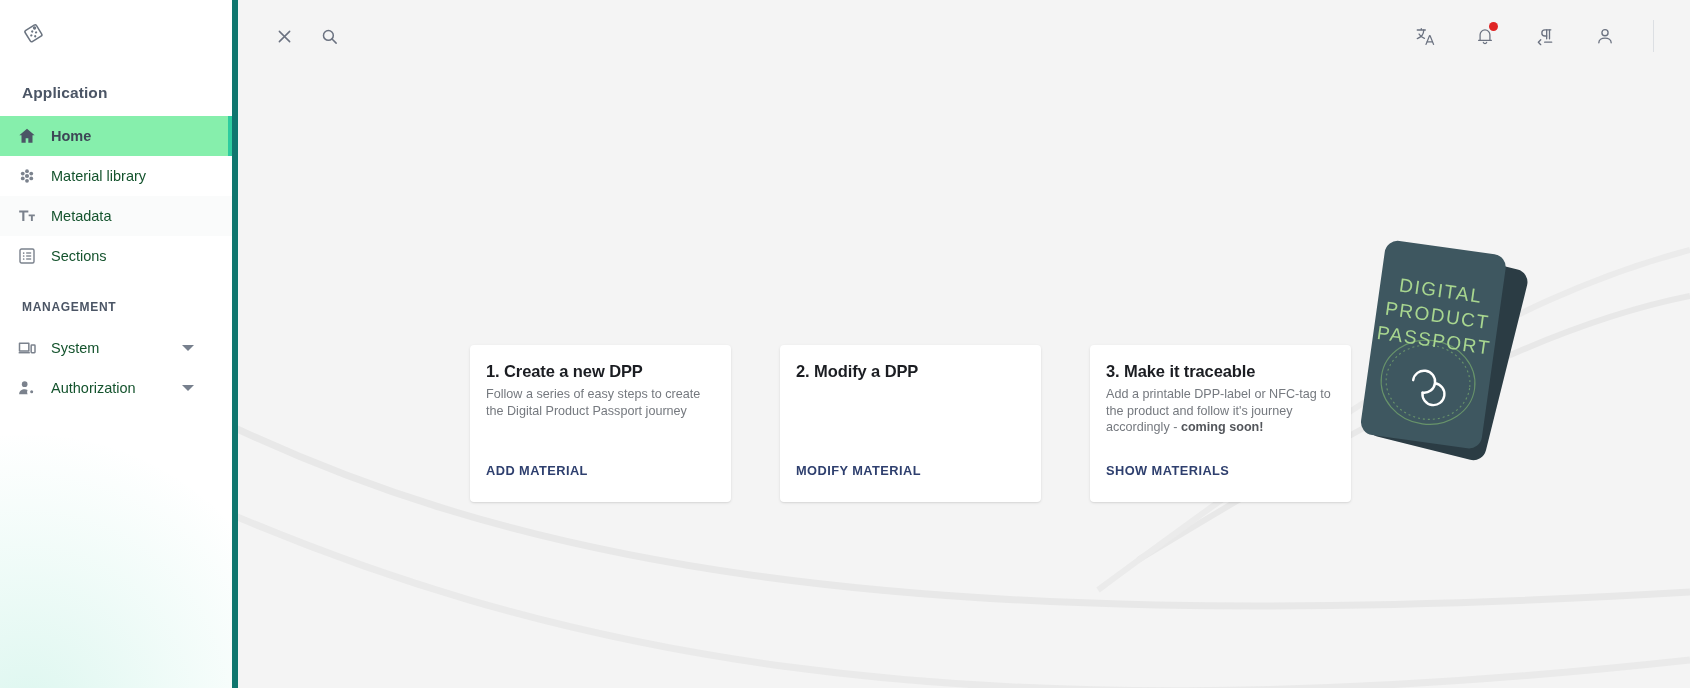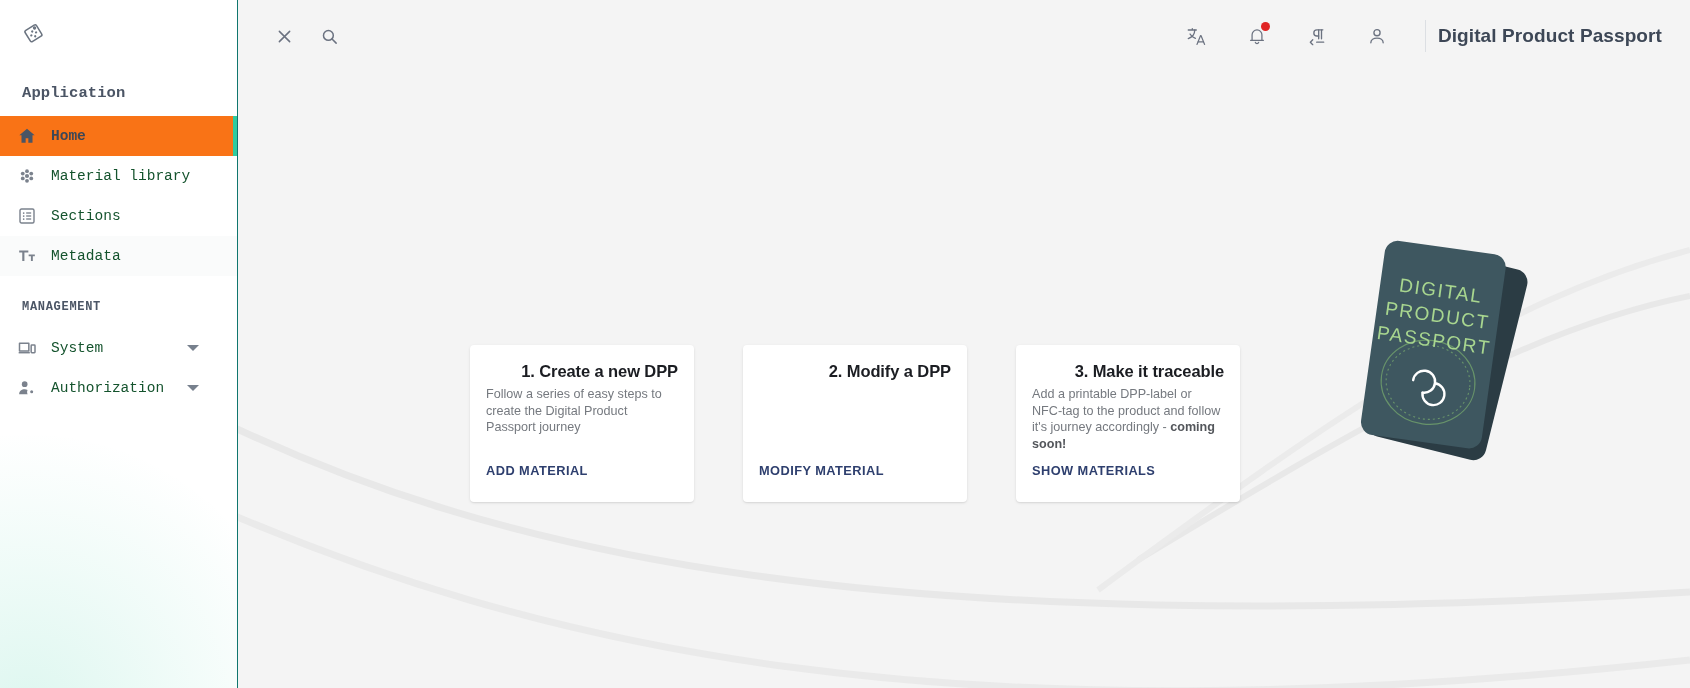--- a/index.html
+++ b/index.html
@@ -10,25 +10,24 @@
     font-family: "Liberation Sans", sans-serif;
     background: #f4f4f4;
   }
   #app { position: relative; width: 1690px; height: 688px; display: flex; }
 
   
   #sidebar {
     position: relative;
     width: 238px; height: 688px;
     background: #ffffff;
-    border-right: 1px solid #0f766e;
+    border-right: 6px solid #0f766e;
     flex: 0 0 238px;
     z-index: 4;
     overflow: hidden;
-    font-family: Liberation Mono, monospace;
   }
   #sidebar-glow {
     position: absolute; left: -120px; bottom: -150px;
     width: 420px; height: 420px;
     background: radial-gradient(circle at 35% 70%, rgba(46,204,159,0.16) 0%, rgba(46,204,159,0.07) 38%, rgba(46,204,159,0.0) 70%);
     pointer-events: none;
   }
   #sidebar-inner { position: relative; z-index: 2; }
 
   .logo-wrap {
@@ -53,21 +52,21 @@
     cursor: pointer; user-select: none;
   }
   .nav-item .nav-icon {
     width: 26px; display: flex; align-items: center; justify-content: center;
     flex: 0 0 26px;
   }
   .nav-item .nav-label {
     font-size: 14.5px; color: #14532d; margin-left: 11px;
     white-space: nowrap;
   }
-  .nav-item.active { background: #f97316; }
+  .nav-item.active { background: #86efac; }
   .nav-item.active .nav-label { color: #3d4756; font-weight: bold; }
   .nav-item.active::after {
     content: ""; position: absolute; right: 0; top: 0;
     width: 4px; height: 40px; background: #2ecc9f;
   }
   .nav-item.tinted { background: #fafbfb; }
   .nav-item .chev {
     margin-left: auto; margin-right: 38px;
     width: 0; height: 0;
     border-left: 6px solid transparent;
@@ -119,28 +118,27 @@
     width: 260px; height: 260px; z-index: 1; pointer-events: none;
   }
 
   
   #cards {
     position: absolute; left: 232px; top: 345px;
     z-index: 2;
     display: flex; gap: 49px;
   }
   .card {
-    width: 224px; height: 157px;
+    width: 261px; height: 157px;
     background: #ffffff;
     border-radius: 4px;
     box-shadow: 0 1px 3px rgba(0,0,0,0.10), 0 1px 1px rgba(0,0,0,0.04);
     padding: 17px 16px 0 16px;
     display: flex; flex-direction: column;
     position: relative;
-    align-items: flex-end;
   }
   .card-title {
     font-size: 16.5px; font-weight: bold; color: #1b1d22;
     letter-spacing: -.1px; margin-bottom: 5px;
   }
   .card-body {
     font-size: 12.6px; line-height: 16.5px; color: #75797f;
   }
   .card-body b { color: #53565b; font-weight: bold; }
   .card-link {
@@ -193,45 +191,45 @@
             <circle cx="12" cy="17.8" r="2.3"></circle>
             <circle cx="6.9" cy="9.1" r="2.3"></circle>
             <circle cx="17.1" cy="9.1" r="2.3"></circle>
             <circle cx="6.9" cy="14.9" r="2.3"></circle>
             <circle cx="17.1" cy="14.9" r="2.3"></circle>
           </svg>
         </span>
         <span class="nav-label">Material library</span>
       </div>
 
+      <div class="nav-item tinted">
+        <span class="nav-icon">
+          <svg width="20" height="20" viewBox="0 0 24 24" fill="#7b828d">
+            <path d="M2.6 5.4h11v2.4H8.9V18H6.3V7.8H2.6z"></path>
+            <path d="M14 10.2h7.4v2.1h-2.4V18h-2.3v-5.7H14z"></path>
+          </svg>
+        </span>
+        <span class="nav-label">Metadata</span>
+      </div>
+
       <div class="nav-item">
         <span class="nav-icon">
           <svg width="20" height="20" viewBox="0 0 24 24" fill="none" stroke="#7b828d" stroke-width="1.7">
             <rect x="3.6" y="3.6" width="16.8" height="16.8" rx="1.8"></rect>
             <circle cx="8" cy="8.4" r="1.05" fill="#7b828d" stroke="none"></circle>
             <circle cx="8" cy="12" r="1.05" fill="#7b828d" stroke="none"></circle>
             <circle cx="8" cy="15.6" r="1.05" fill="#7b828d" stroke="none"></circle>
             <rect x="11" y="7.6" width="6" height="1.6" fill="#7b828d" stroke="none"></rect>
             <rect x="11" y="11.2" width="6" height="1.6" fill="#7b828d" stroke="none"></rect>
             <rect x="11" y="14.8" width="6" height="1.6" fill="#7b828d" stroke="none"></rect>
           </svg>
         </span>
         <span class="nav-label">Sections</span>
       </div>
 
-      <div class="nav-item tinted">
-        <span class="nav-icon">
-          <svg width="20" height="20" viewBox="0 0 24 24" fill="#7b828d">
-            <path d="M2.6 5.4h11v2.4H8.9V18H6.3V7.8H2.6z"></path>
-            <path d="M14 10.2h7.4v2.1h-2.4V18h-2.3v-5.7H14z"></path>
-          </svg>
-        </span>
-        <span class="nav-label">Metadata</span>
-      </div>
-
       <div class="nav-group-title upper">MANAGEMENT</div>
 
       <div class="nav-item">
         <span class="nav-icon">
           <svg width="20" height="20" viewBox="0 0 24 24" fill="none" stroke="#7b828d" stroke-width="1.8" stroke-linejoin="round">
             <path d="M3 6.2h11.2v9.4H3z"></path>
             <path d="M2 17.6h13.4"></path>
             <rect x="17" y="8.4" width="4.6" height="9.2" rx="0.8"></rect>
           </svg>
         </span>
@@ -309,21 +307,20 @@
         </div>
 
         <div class="hdr-icon-btn">
           <svg width="20" height="20" viewBox="0 0 24 24" fill="none" stroke="#6b7280" stroke-width="1.6" stroke-linecap="round" stroke-linejoin="round">
             <circle cx="12" cy="8" r="3.7"></circle>
             <path d="M4.6 20.2c0-3.6 3.3-5.7 7.4-5.7s7.4 2.1 7.4 5.7"></path>
           </svg>
         </div>
 
         <div class="hdr-divider"></div>
-        <div id="hdr-title">Digital Product Passport</div>
       </div>
     </header>
 
     <div id="passport-art">
       <svg width="260" height="260" viewBox="0 0 260 260">
         <g transform="rotate(14 130 130)">
           <rect x="72" y="22" width="122" height="196" rx="13" fill="#2b3c44"></rect>
         </g>
         <g transform="rotate(8 130 130)">
           <rect x="58" y="16" width="122" height="196" rx="13" fill="#3e5760"></rect>

